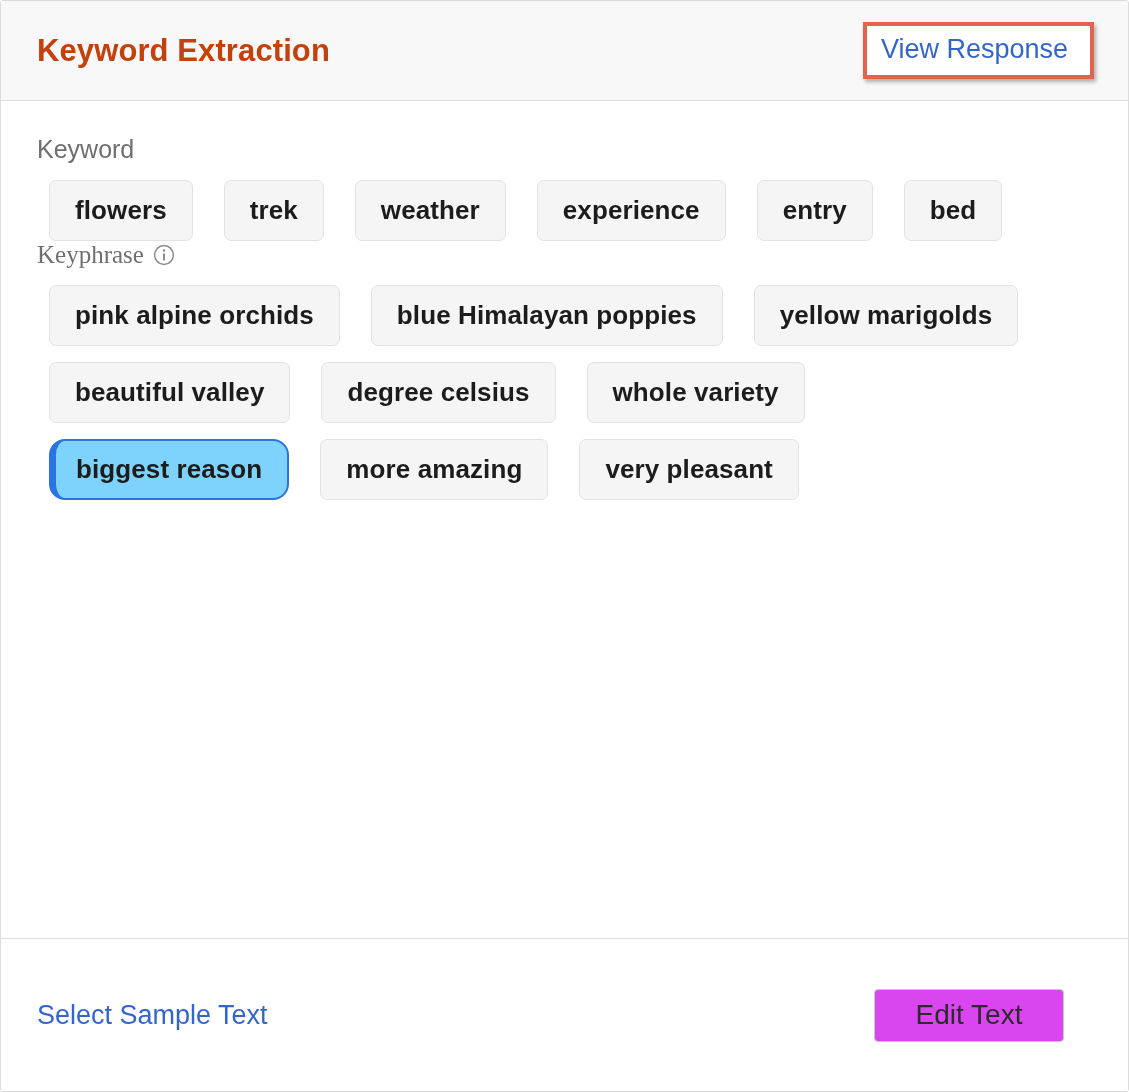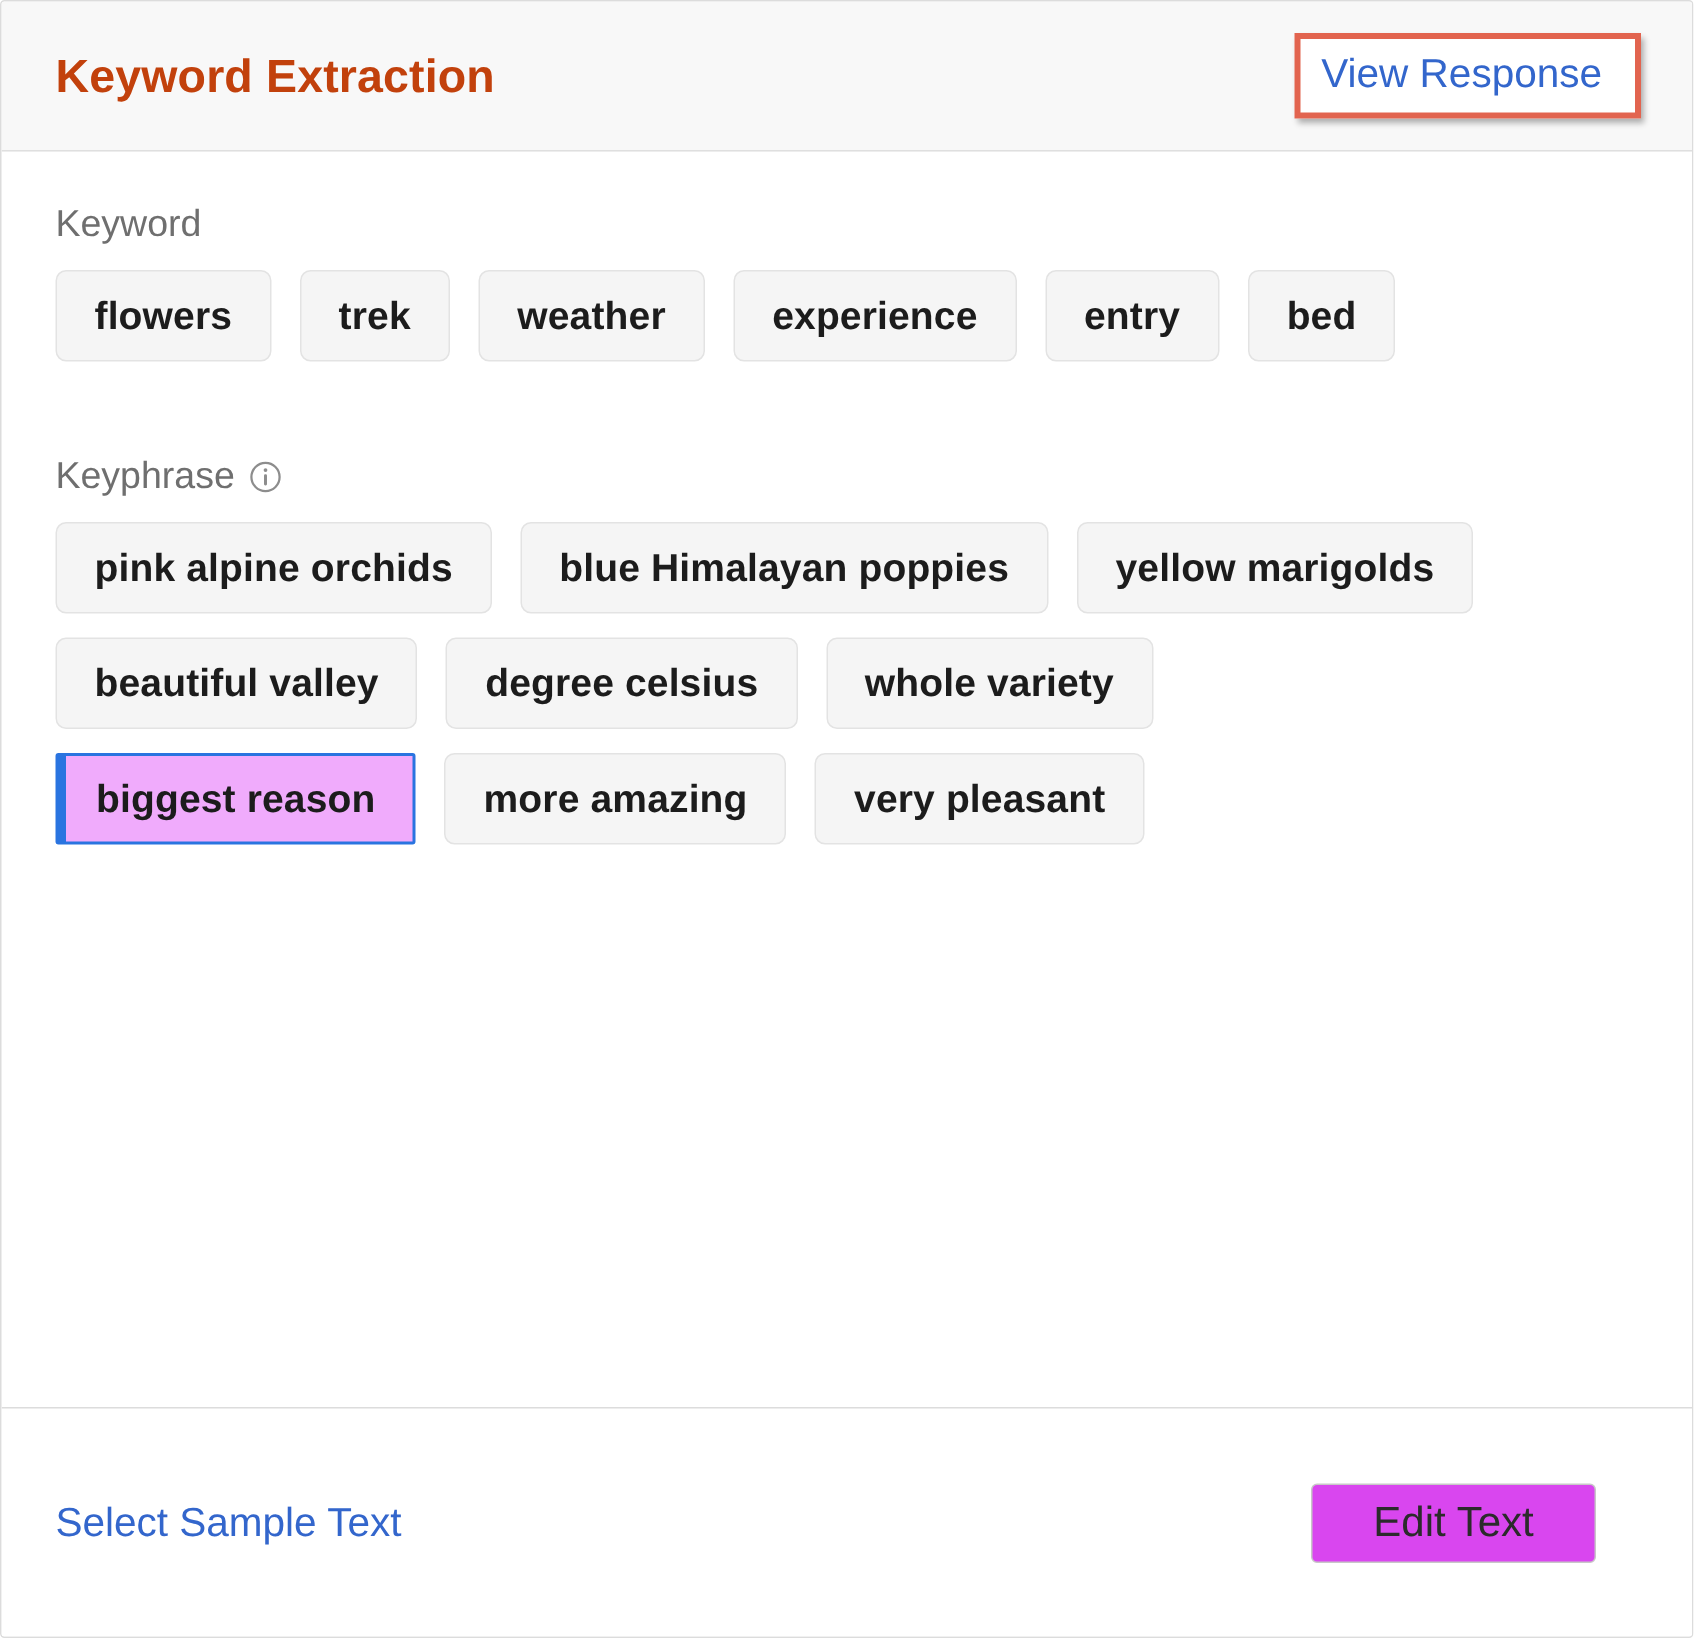--- a/index.html
+++ b/index.html
@@ -71,21 +71,21 @@
   .section-label {
     font-size: 25px;
     color: #6f6f6f;
     font-weight: normal;
     display: flex;
     align-items: center;
     gap: 9px;
     margin: 0 0 16px 0;
   }
   .section-keyphrase-label {
-    margin-top: 62px;
+    font-family: Liberation Serif, serif;
   }
 
   .info-icon {
     display: inline-flex;
     align-items: center;
     justify-content: center;
     width: 22px;
     height: 22px;
     flex: 0 0 auto;
     cursor: pointer;
@@ -108,26 +108,27 @@
     padding: 11px 25px;
     background: #f5f5f5;
     border: 1px solid #e3e3e3;
     border-radius: 7px;
     font-size: 26px;
     font-weight: bold;
     color: #1c1c1c;
     cursor: pointer;
     white-space: nowrap;
     letter-spacing: 0.1px;
+    margin-left: 12px;
   }
   .chip.selected {
-    background: #f0abfc;
+    background: #7dd3fc;
     border: 2px solid #2a74e0;
     border-left-width: 7px;
-    border-radius: 2px;
+    border-radius: 16px;
     padding-left: 20px;
   }
 
   
   .card-footer {
     flex: 0 0 auto;
     height: 153px;
     box-sizing: border-box;
     border-top: 1px solid #dcdcdc;
     display: flex;

